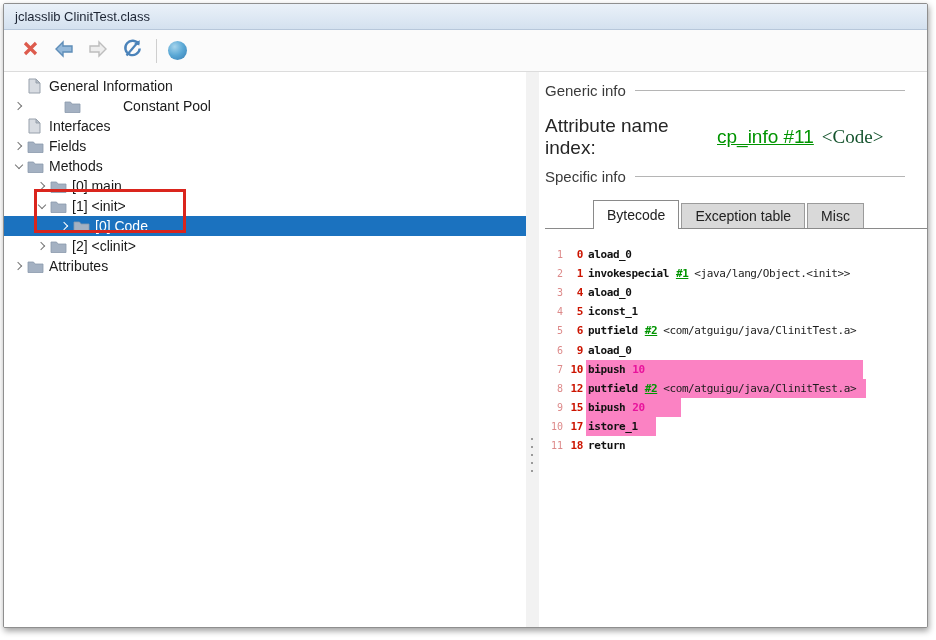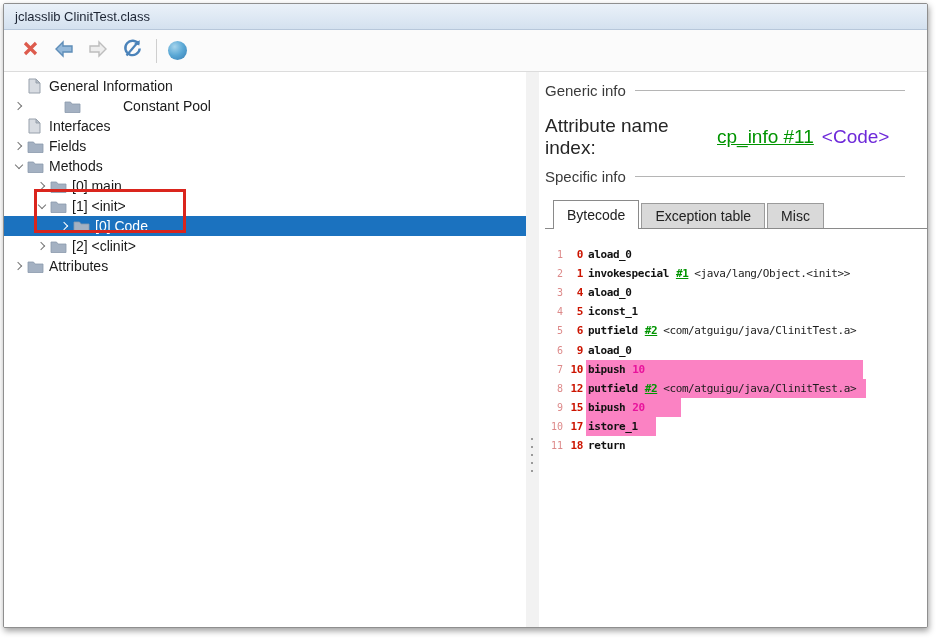--- a/index.html
+++ b/index.html
@@ -42,27 +42,27 @@
   .annotation-box{position:absolute;left:30px;top:117px;width:152px;height:44px;border:3px solid var(--ann-red);
     pointer-events:none;z-index:5;}
   
   .section-head{display:flex;align-items:center;margin-right:22px;}
   .section-head .txt{font-size:15px;color:#3a3a3a;flex:0 0 auto;padding-right:9px;}
   .section-head .line{flex:1;height:1px;background:#b5b5b5;}
   .info-rows{margin-top:23px;}
   .info-row{height:29px;display:flex;align-items:center;font-size:19px;color:#262626;}
   .info-row .lbl{width:172px;flex:0 0 auto;}
   .green-link{color:var(--link-green);text-decoration:underline;cursor:pointer;}
-  .red-val{color:#6d28d9;padding-left:8px;}
+  .red-val{color:#14532d;padding-left:8px;font-family:Liberation Serif, serif;}
   .red-val.first{padding-left:0;}
   .sec2{margin-top:17px;}
   
   .tabs{display:flex;align-items:flex-end;height:31px;margin-top:13px;border-bottom:1px solid #8a8a8a;
     padding-left:8px;margin-right:0;}
-  .tab{font-size:14px;color:#222;padding:0 13px;display:flex;align-items:center;cursor:default;}
+  .tab{font-size:14px;color:#222;padding:0 13px;display:flex;align-items:center;cursor:default;margin-left:40px;}
   .tab.active{height:29px;background:#fff;border:1px solid #8a8a8a;border-bottom:none;position:relative;z-index:2;
     margin-bottom:-1px;padding-bottom:1px;}
   .tab.inactive{height:25px;background:#d9d9d9;border:1px solid #9b9b9b;border-bottom:none;margin-left:2px;}
   
   .bytecode{padding:16px 0 0 5px;font-family:"DejaVu Sans Mono",monospace;font-size:11px;letter-spacing:-0.4px;}
   .bc-line{height:19.1px;display:flex;align-items:center;white-space:pre;}
   .bc-num{width:13px;text-align:right;font-size:10px;color:var(--lineno);flex:0 0 auto;letter-spacing:0;}
   .bc-off{width:17px;text-align:right;font-weight:bold;color:var(--val-red);flex:0 0 auto;margin-left:3px;}
   .bc-body{position:relative;margin-left:5px;height:100%;display:flex;align-items:center;}
   .bc-hl{position:absolute;left:-2px;top:0;bottom:0;background:var(--pink);z-index:0;}

